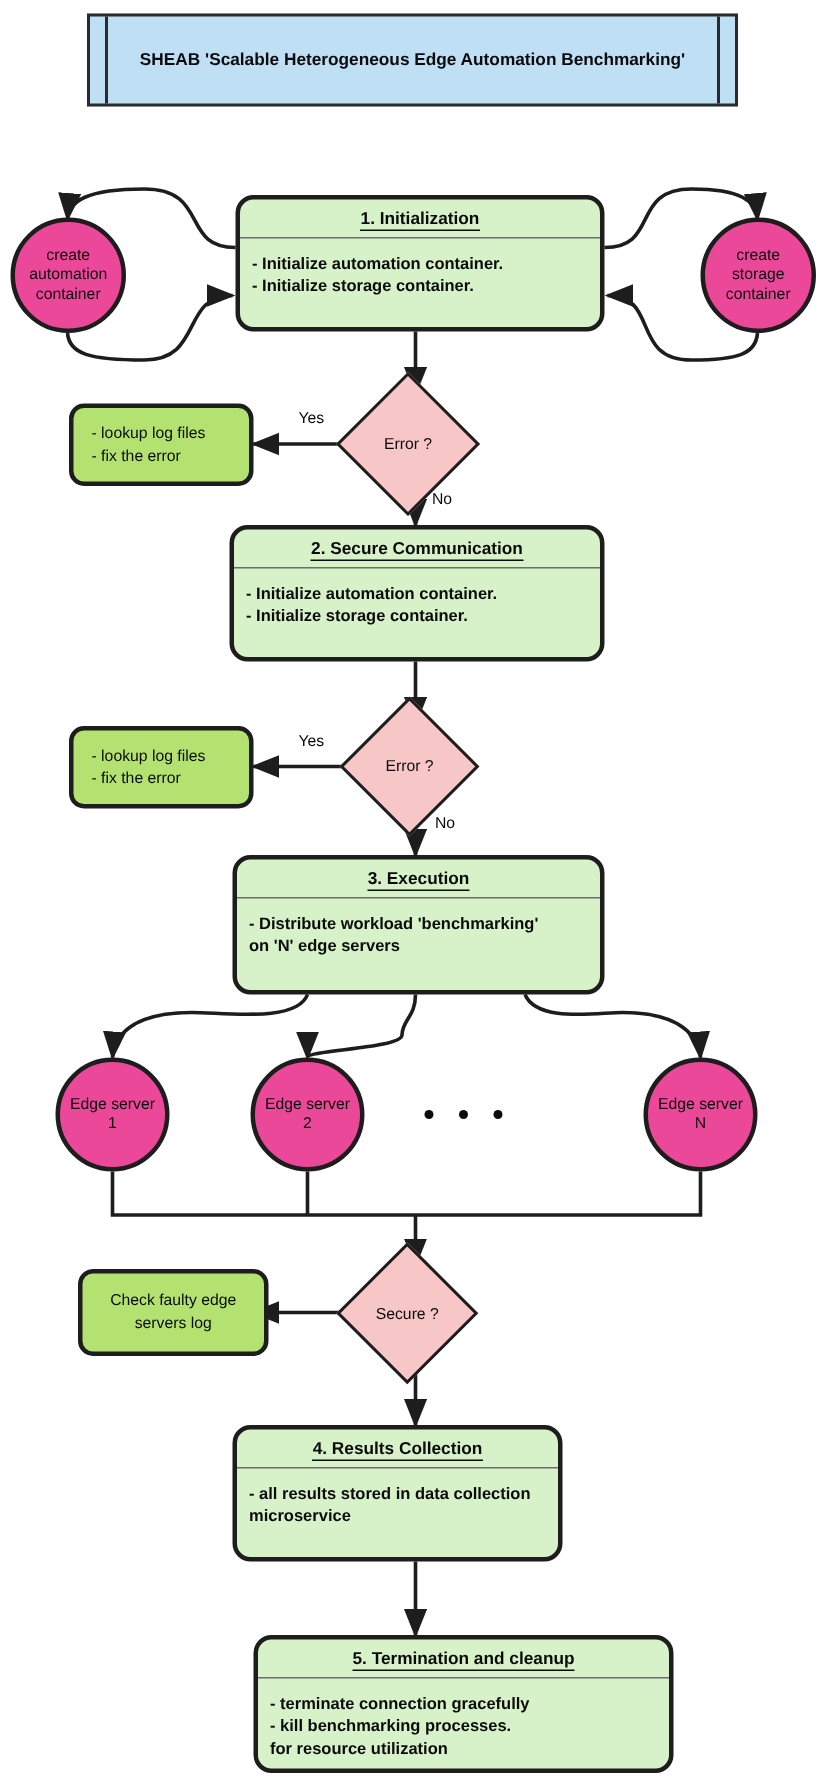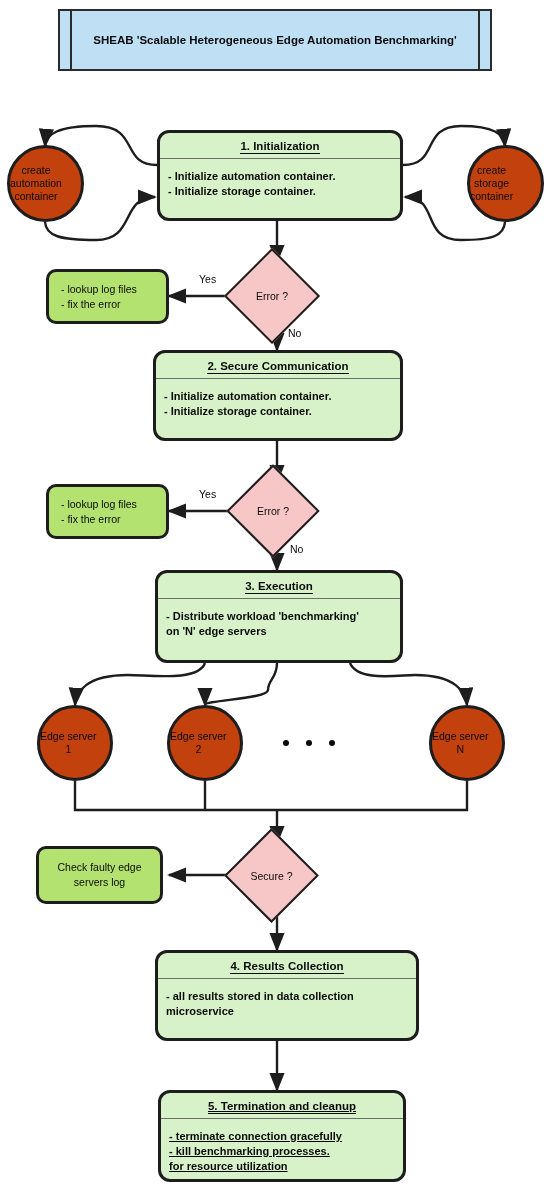--- a/index.html
+++ b/index.html
@@ -137,25 +137,26 @@
     justify-content: center;
     font-size: 10.5px;
     color: #0b0b0b;
     z-index: 2;
   }
 
   
   .circle {
     position: absolute;
     box-sizing: border-box;
-    background: #c2410c;
+    background: #ec4899;
     border: 3px solid #1d1d1d;
     border-radius: 50%;
     display: flex;
     align-items: center;
+    justify-content: center;
     text-align: center;
     font-size: 10.5px;
     color: #0b0b0b;
     line-height: 1.25;
     white-space: pre-line;
   }
 
   
   .elabel {
     position: absolute;
@@ -313,32 +314,32 @@
   <div class="circle" style="left:429px; top:705px; width:76px; height:76px;">
     <span>Edge server
 N</span>
   </div>
 
   <div class="decision" style="left:238px; top:842px; width:67px; height:67px;">
     <div class="dshape"></div>
     <div class="dlabel">Secure ?</div>
   </div>
 
-  <div class="action center" style="left:36px; top:846px; width:127px; height:58px;">Check faulty edge
+  <div class="action center" style="left:52px; top:846px; width:127px; height:58px;">Check faulty edge
 servers log</div>
 
-  <div class="proc" style="left:155px; top:950px; width:264px; height:91px;">
+  <div class="proc" style="left:155px; top:950px; width:220px; height:91px;">
     <div class="proc-head">
       <span>4. Results Collection</span>
     </div>
     <div class="proc-body">- all results stored in data collection
 microservice</div>
   </div>
 
-  <div class="proc" style="left:158px; top:1090px; width:248px; height:92px;text-decoration:underline;">
+  <div class="proc" style="left:169px; top:1090px; width:280px; height:92px;">
     <div class="proc-head">
       <span>5. Termination and cleanup</span>
     </div>
     <div class="proc-body">- terminate connection gracefully
 - kill benchmarking processes.
 for resource utilization</div>
   </div>
 
 </div>
 

